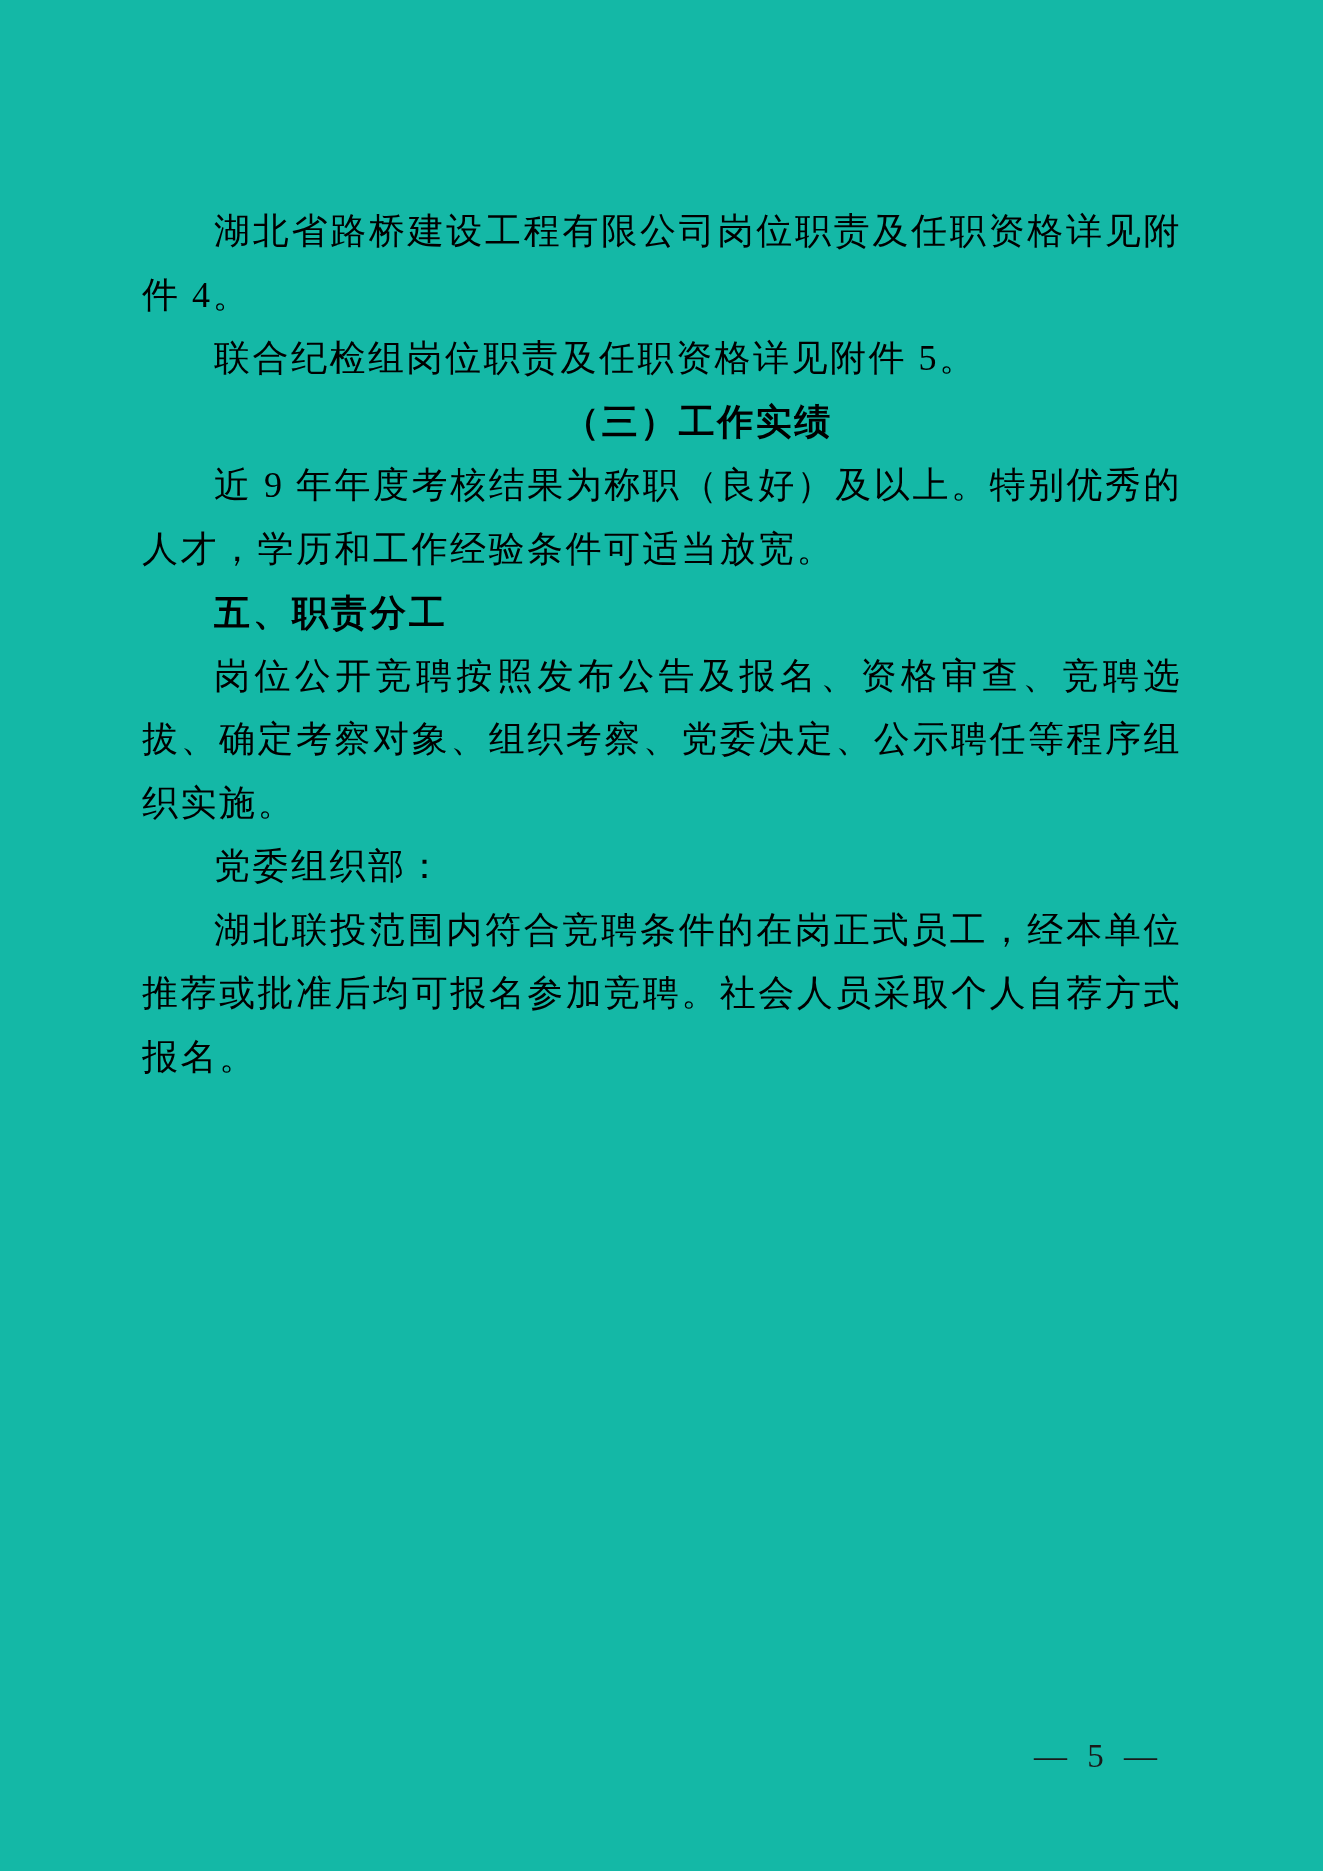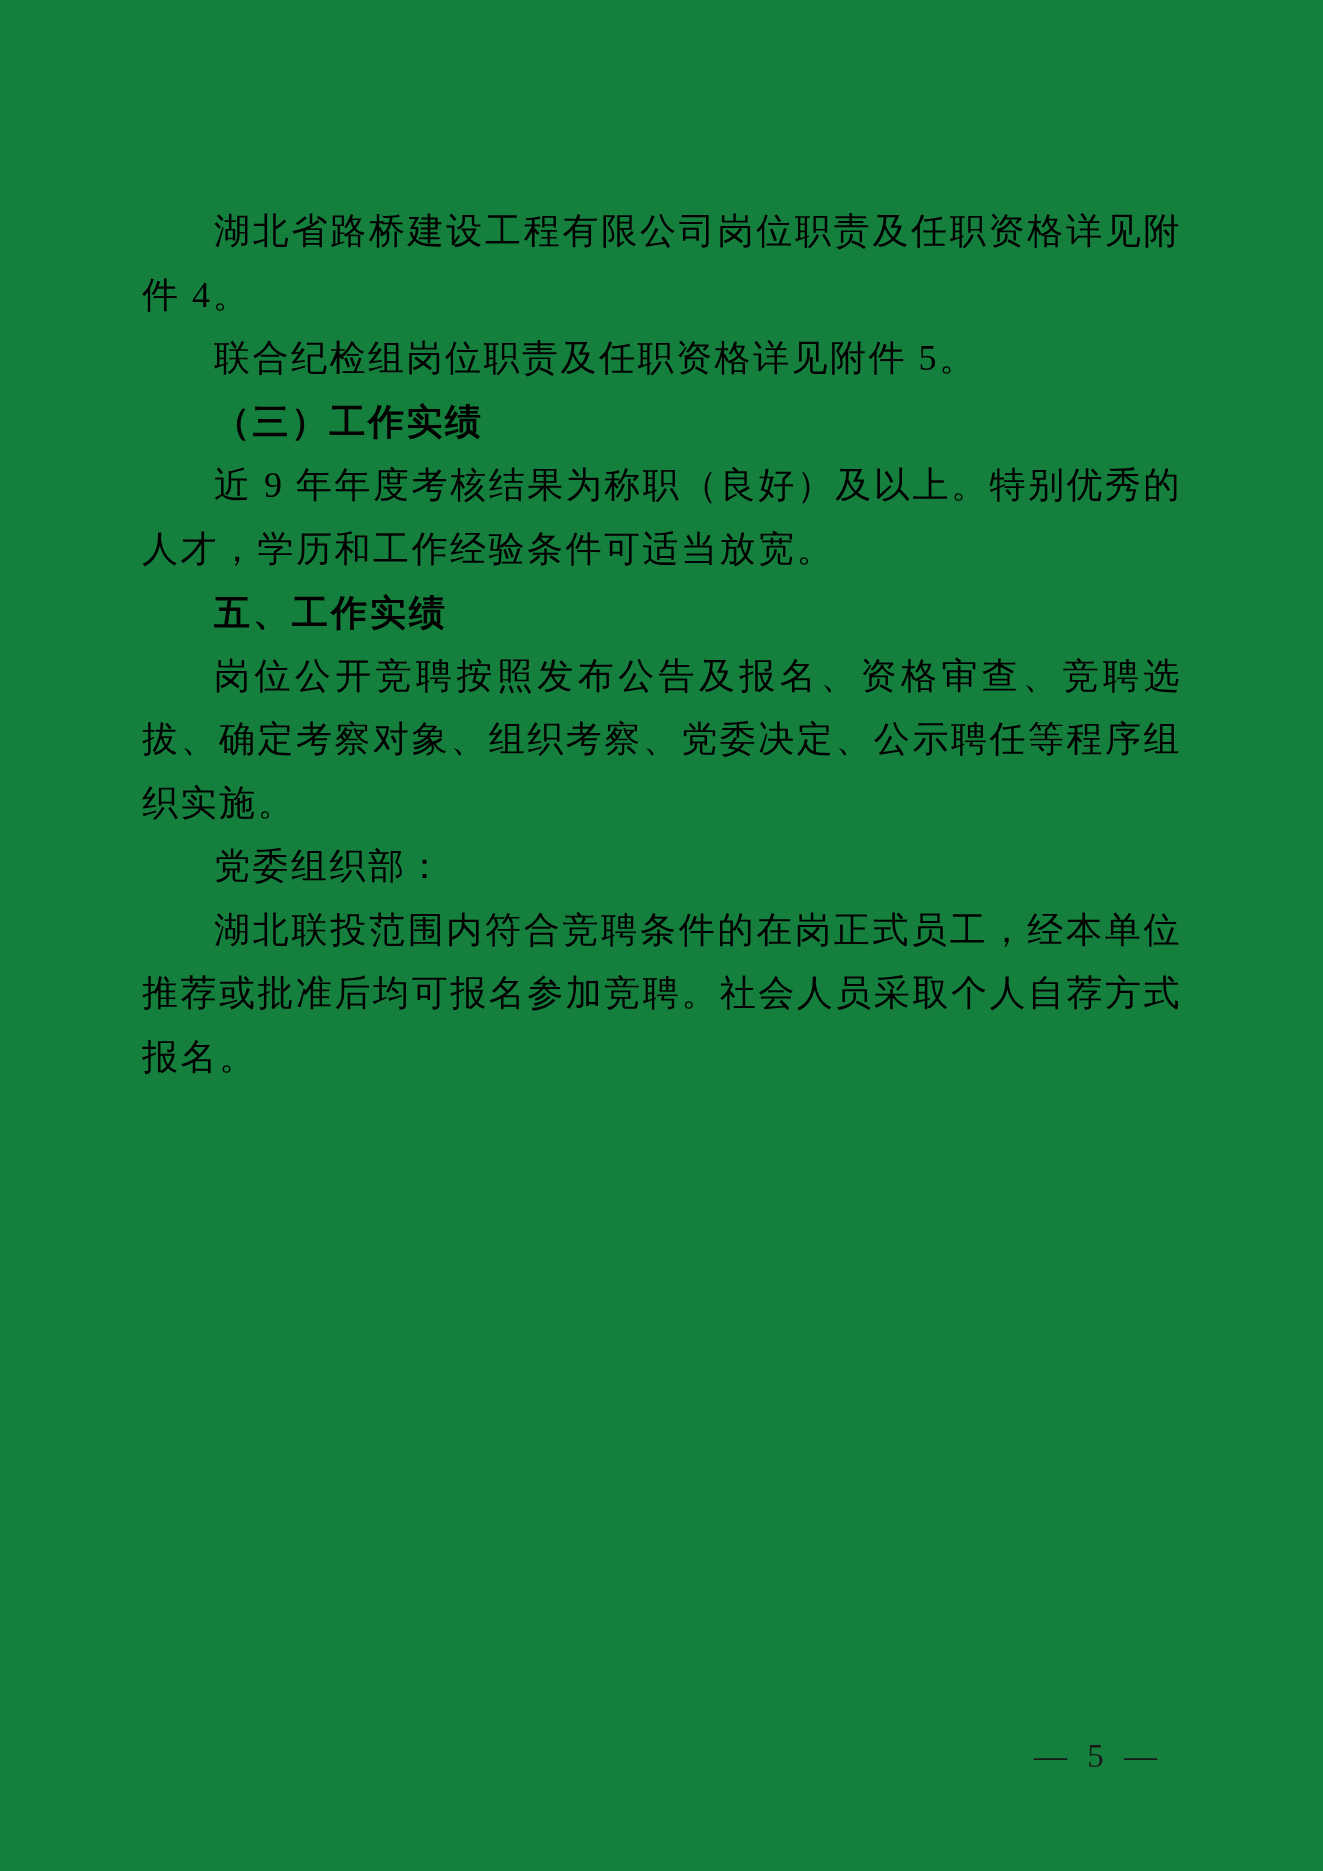--- a/index.html
+++ b/index.html
@@ -4,21 +4,21 @@
 <style>
   html, body {
     margin: 0;
     padding: 0;
     background: #ffffff;
   }
   .page {
     position: relative;
     width: 1323px;
     height: 1871px;
-    background: #15803d;
+    background: #14b8a6;
     overflow: hidden;
     color: #000000;
     font-family: "Liberation Serif", "DejaVu Serif", serif;
   }
   .content {
     position: absolute;
     top: 200px;
     left: 142px;
     width: 1040px;
   }
@@ -27,21 +27,21 @@
     padding: 0;
     font-size: 36px;
     line-height: 63.5px;
     letter-spacing: 2.5px;
     text-align: justify;
     text-indent: 2em;
     color: #000000;
   }
   .content p.heading-kai {
     font-weight: bold;
-    text-align: left;
+    text-align: center;
     font-family: "Liberation Serif", "DejaVu Serif", serif;
   }
   .content p.heading-hei {
     font-weight: bold;
     text-align: left;
     font-family: "Liberation Sans", "DejaVu Sans", sans-serif;
     letter-spacing: 3px;
   }
   .footer {
     position: absolute;
@@ -55,19 +55,19 @@
 </style>
 </head>
 <body>
 
 <div class="page">
   <div class="content">
     <p class="body">湖北省路桥建设工程有限公司岗位职责及任职资格详见附件 4。</p>
     <p class="body">联合纪检组岗位职责及任职资格详见附件 5。</p>
     <p class="heading-kai">（三）工作实绩</p>
     <p class="body">近 9 年年度考核结果为称职（良好）及以上。特别优秀的人才，学历和工作经验条件可适当放宽。</p>
-    <p class="heading-hei">五、工作实绩</p>
+    <p class="heading-hei">五、职责分工</p>
     <p class="body">岗位公开竞聘按照发布公告及报名、资格审查、竞聘选拔、确定考察对象、组织考察、党委决定、公示聘任等程序组织实施。</p>
     <p class="body">党委组织部：</p>
     <p class="body">湖北联投范围内符合竞聘条件的在岗正式员工，经本单位推荐或批准后均可报名参加竞聘。社会人员采取个人自荐方式报名。</p>
   </div>
   <div class="footer">— 5 —</div>
 </div>
 
 </body></html>

